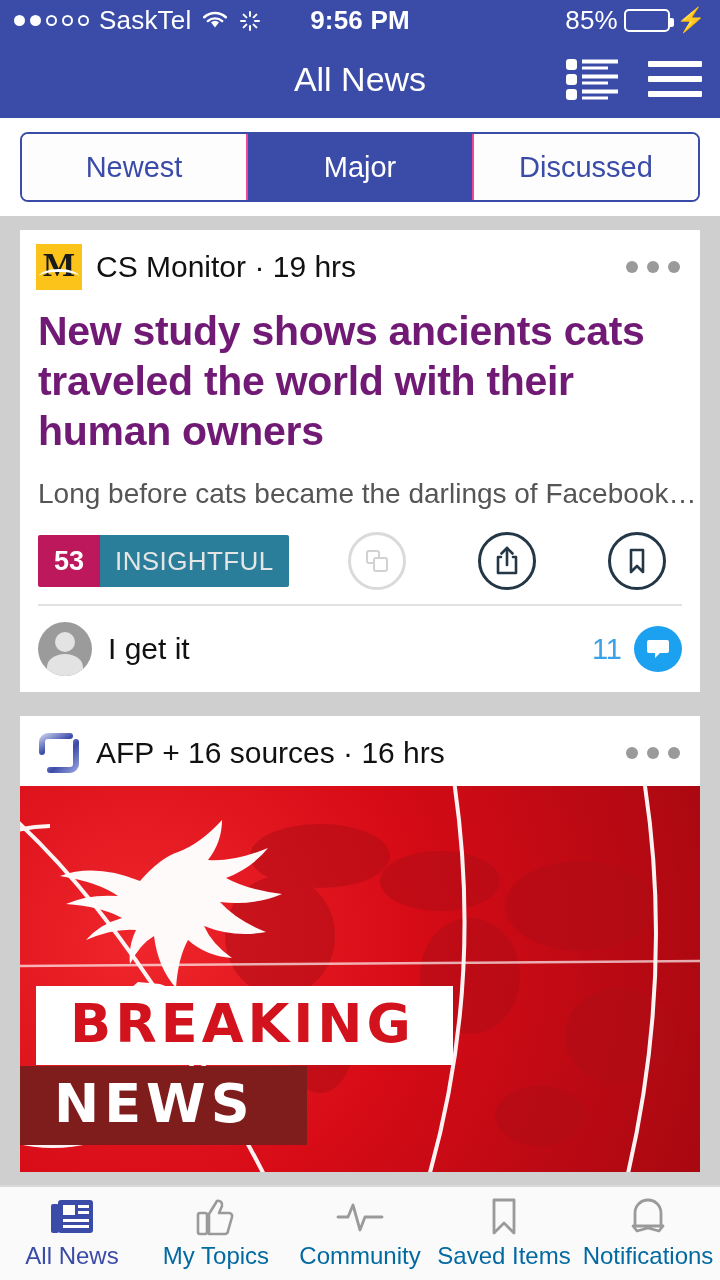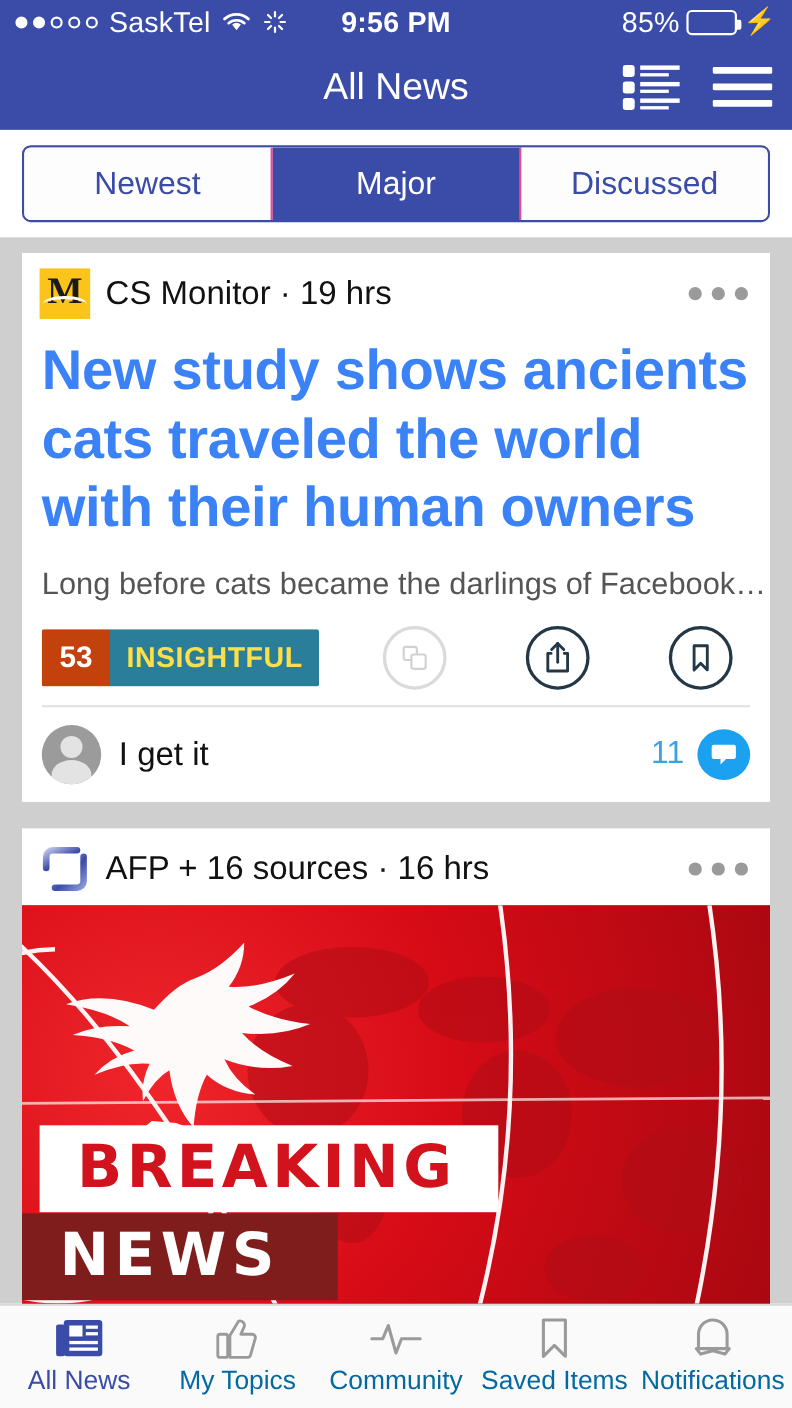--- a/index.html
+++ b/index.html
@@ -62,27 +62,27 @@
   .src-logo { width:46px; height:46px; flex:0 0 46px; margin-right:14px; position:relative; }
   .logo-m { background:#fcc41a; display:flex; align-items:center; justify-content:center; position:relative; overflow:hidden; }
   .logo-m b { font-family:"Liberation Serif", serif; font-size:34px; color:#1a1a1a; line-height:1; margin-top:-4px; font-weight:700;}
   .logo-m::after { content:""; position:absolute; bottom:6px; left:3px; right:3px; height:12px;
      border-radius:50%; border-top:3px solid #fff; }
   .logo-bracket svg { display:block; }
   .src-text { font-size:30px; color:#111; }
   .kebab { margin-left:auto; display:flex; gap:9px; align-items:center; padding:6px 4px; }
   .kebab i { width:12px; height:12px; border-radius:50%; background:#9a9a9a; display:block; }
 
-  .headline { font-size:51px; line-height:1.22; font-weight:700; color:#3b82f6; padding:6px 18px 0; letter-spacing:-0.3px;}
+  .headline { font-size:41px; line-height:1.22; font-weight:700; color:#701a75; padding:6px 18px 0; letter-spacing:-0.3px;}
   .summary { font-size:28px; color:#555; padding:22px 18px 0; white-space:nowrap; overflow:hidden; }
 
   .actions { display:flex; align-items:center; padding:22px 18px 14px; }
   .badge { display:flex; height:52px; border-radius:2px; overflow:hidden; }
-  .badge-count { background:#c2410c; color:#fff; font-size:27px; font-weight:700; display:flex; align-items:center; padding:0 16px; }
-  .badge-label { background:#2a7e99; color:#fde047; font-size:26px; font-weight:700; display:flex; align-items:center; padding:0 15px; letter-spacing:.4px;}
+  .badge-count { background:#be185d; color:#fff; font-size:27px; font-weight:700; display:flex; align-items:center; padding:0 16px; }
+  .badge-label { background:#2a7e99; color:#e5e5e5; font-size:26px; font-weight:400; display:flex; align-items:center; padding:0 15px; letter-spacing:.4px;}
   .act-icons { margin-left:auto; display:flex; align-items:center; gap:72px; padding-right:16px; }
   .circ { width:58px; height:58px; border-radius:50%; border:3px solid #233746; display:flex; align-items:center; justify-content:center; }
   .circ.disabled { border-color:#dadada; }
 
   .divider { height:2px; background:#e2e2e2; margin:0 18px; }
   .commentrow { display:flex; align-items:center; padding:16px 18px; }
   .avatar { width:54px; height:54px; border-radius:50%; background:#9b9b9b; margin-right:16px; position:relative; overflow:hidden; flex:0 0 54px;}
   .avatar::before { content:""; position:absolute; top:10px; left:50%; transform:translateX(-50%); width:20px; height:20px; border-radius:50%; background:#e3e3e3; }
   .avatar::after { content:""; position:absolute; bottom:-4px; left:50%; transform:translateX(-50%); width:36px; height:26px; border-radius:50% 50% 0 0; background:#e3e3e3; }
   .comment-text { font-size:30px; color:#111; }

